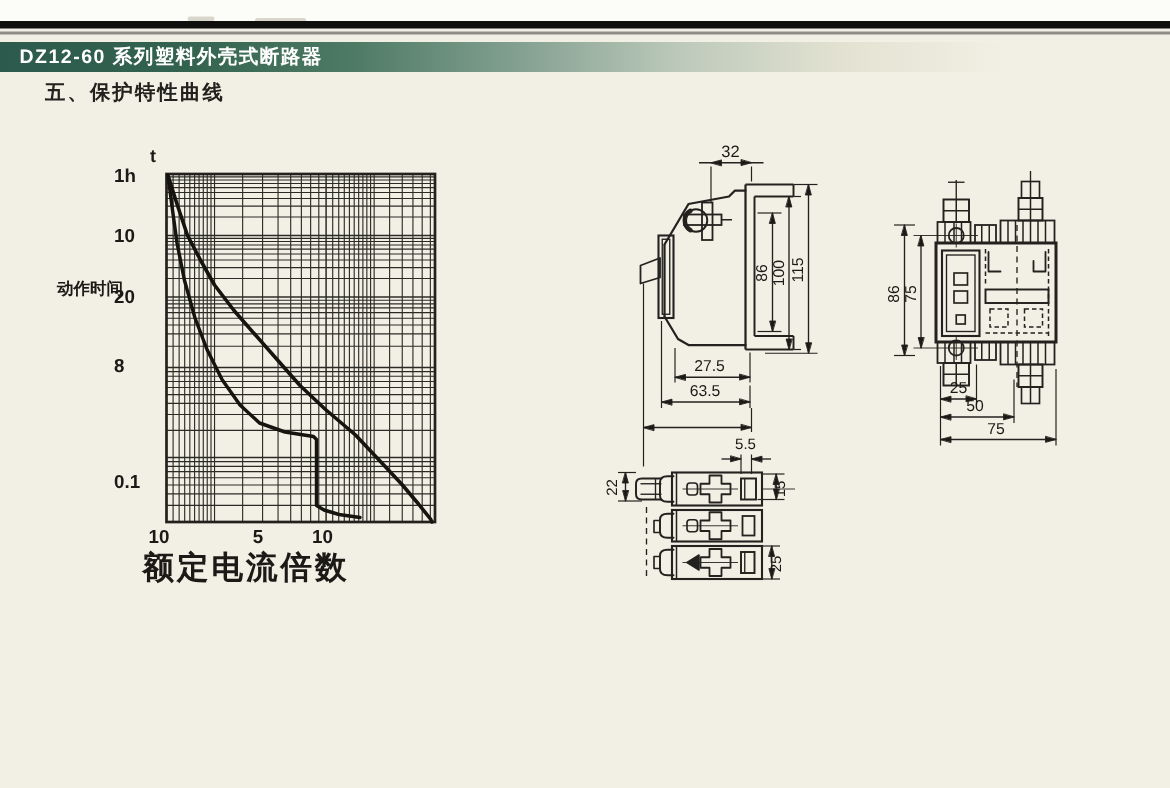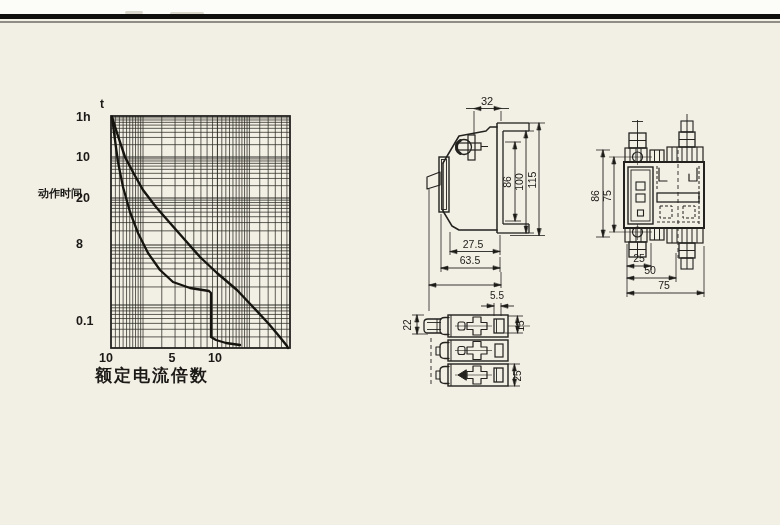--- a/index.html
+++ b/index.html
@@ -22,32 +22,36 @@
     display:flex; align-items:center;
   }
   .header-title { color:#ffffff; font-size:13px; font-weight:bold; letter-spacing:1px; padding-left:13px; white-space:nowrap; }
   .section-title { position:absolute; left:30px; top:53px; font-size:13.5px; font-weight:bold; letter-spacing:1.5px; color:#22211d; }
   svg.art { position:absolute; left:0; top:0; width:780px; height:525px; }
   .lbl { position:absolute; color:#1b1a17; white-space:nowrap; }
   .ytick { left:76px; width:31px; font-size:12.5px; font-weight:600; }
   .xtick { font-size:12.5px; font-weight:600; transform:translateX(-50%); top:351px; }
   .t-sym { left:100px; top:97px; font-size:12px; font-weight:600; }
   .ylab  { left:38px; top:182px; width:17px; font-size:11px; font-weight:bold; line-height:22.4px; word-break:break-all; letter-spacing:0; }
-  .xlab  { left:95px; top:364px; font-size:17px; font-weight:bold; letter-spacing:2px; }
+  .xlab  { left:95px; top:364px; font-size:21px; font-weight:bold; letter-spacing:2px; }
 </style>
 </head>
 <body>
 
 <div class="page">
   <div class="top-white"></div>
   <div class="ghost g1"></div>
   <div class="ghost g2"></div>
   <div class="bar-black"></div>
   <div class="rule-thin"></div>
 
+  <div class="header-bar">
+    <span class="header-title">DZ12-60 系列塑料外壳式断路器</span>
+  </div>
+  <div class="section-title">五、保护特性曲线</div>
 
   <svg class="art" id="art" viewBox="0 0 780 525" xmlns="http://www.w3.org/2000/svg">
       <g>
         <line x1="115.40418170083515" y1="116" x2="115.40418170083515" y2="348" stroke="#2b2b26" stroke-width="0.75"></line>
         <line x1="119.42488457946729" y1="116" x2="119.42488457946729" y2="348" stroke="#2b2b26" stroke-width="0.75"></line>
         <line x1="123.12357268544743" y1="116" x2="123.12357268544743" y2="348" stroke="#2b2b26" stroke-width="0.75"></line>
         <line x1="126.54802299616452" y1="116" x2="126.54802299616452" y2="348" stroke="#2b2b26" stroke-width="0.75"></line>
         <line x1="129.73610996352448" y1="116" x2="129.73610996352448" y2="348" stroke="#2b2b26" stroke-width="0.75"></line>
         <line x1="132.7183661545904" y1="116" x2="132.7183661545904" y2="348" stroke="#2b2b26" stroke-width="0.75"></line>
         <line x1="135.51976523464833" y1="116" x2="135.51976523464833" y2="348" stroke="#2b2b26" stroke-width="0.75"></line>

